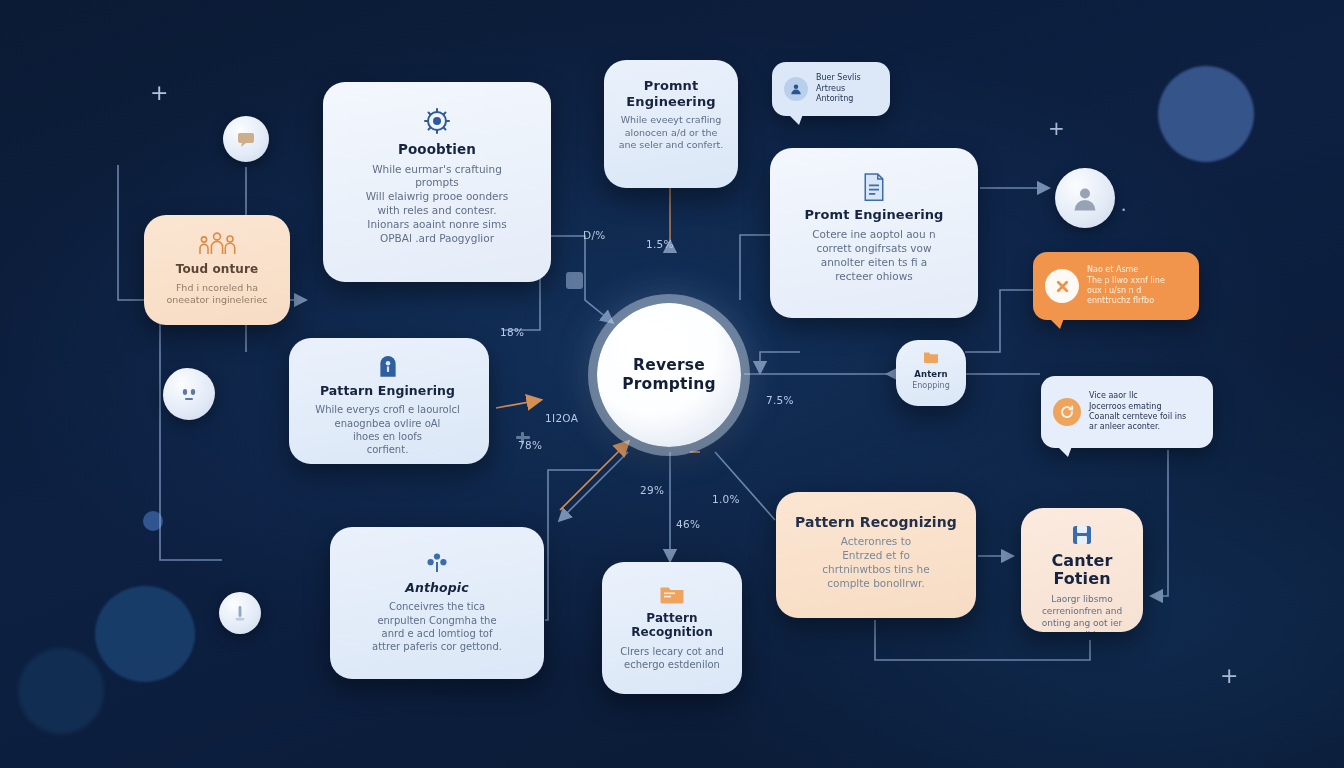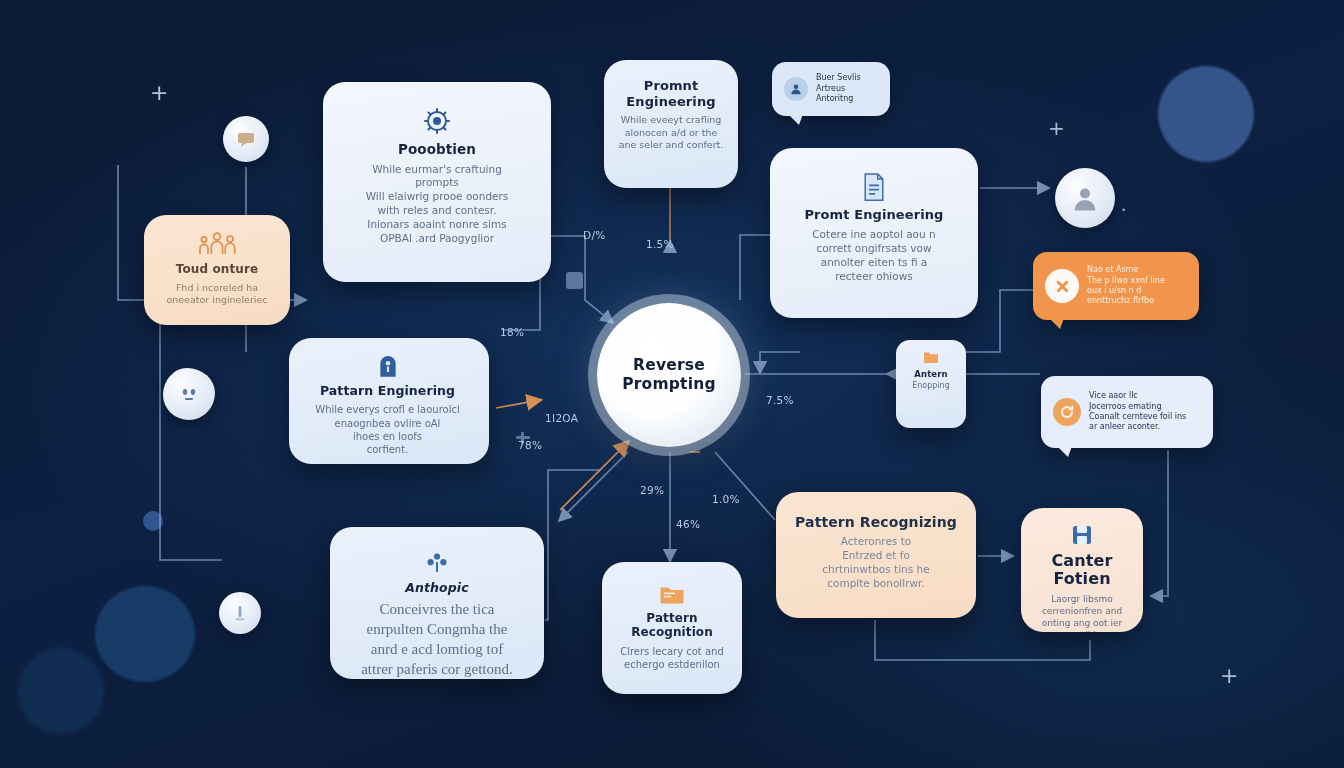--- a/index.html
+++ b/index.html
@@ -255,21 +255,21 @@
   <div class="card pale blurred" style="left:330px; top:527px; width:214px; height:152px; padding-top:22px;">
     <div class="card-icon" style="height:28px;">
       <svg width="24" height="24" viewBox="0 0 24 24" fill="#3a6cae">
         <circle cx="12" cy="5.5" r="3.1"></circle>
           <circle cx="5.6" cy="11.2" r="3.1"></circle>
         <circle cx="18.4" cy="11.2" r="3.1"></circle>
           <path d="M11 11h2v10h-2z"></path>
       </svg>
     </div>
     <div class="card-title" style="font-size:12.5px;font-style:italic;">Anthopic</div>
-    <div class="card-body" style="font-size:15px; white-space:pre-line;font-family:Liberation Serif, serif;">Conceivres the tica
+    <div class="card-body" style="font-size:10px; white-space:pre-line;">Conceivres the tica
 enrpulten Congmha the
 anrd e acd lomtiog tof
 attrer paferis cor gettond.</div>
   </div>
 
   <div class="card pale blurred" style="left:602px; top:562px; width:140px; height:132px; padding-top:18px;">
     <div class="card-icon" style="height:28px;">
       <svg width="26" height="22" viewBox="0 0 26 22">
         <path d="M1.5 4.5h8l2.2 2.6h12.8V19a1.5 1.5 0 0 1-1.5 1.5H3A1.5 1.5 0 0 1 1.5 19z" fill="#efa45e"></path>
         <rect x="5" y="9.5" width="11" height="1.6" fill="#fdf0e2"></rect>
@@ -297,21 +297,21 @@
         <rect x="6" y="12" width="10" height="8" rx="1" fill="#e8f1fb"></rect>
       </svg>
     </div>
     <div class="card-title" style="font-size:16px;">Canter Fotien</div>
     <div class="card-body" style="font-size:9px; white-space:pre-line;">Laorgr libsmo
 cerrenionfren and
 onting ang oot ier
 enecerlking.</div>
   </div>
 
-  <div class="card pale blurred" style="left:896px; top:340px; width:70px; height:88px; padding:8px 6px; border-radius:14px;">
+  <div class="card pale blurred" style="left:896px; top:340px; width:70px; height:66px; padding:8px 6px; border-radius:22px;">
     <div class="card-icon" style="height:18px;">
       <svg width="16" height="14" viewBox="0 0 16 14">
         <path d="M1 2.5h5l1.4 1.8H15V12a1 1 0 0 1-1 1H2a1 1 0 0 1-1-1z" fill="#efa45e"></path>
       </svg>
     </div>
     <div class="card-title" style="font-size:8.5px; margin-bottom:1px;">Antern</div>
     <div class="card-body" style="font-size:8px;">Enopping</div>
   </div>
 
   <div id="hub">

